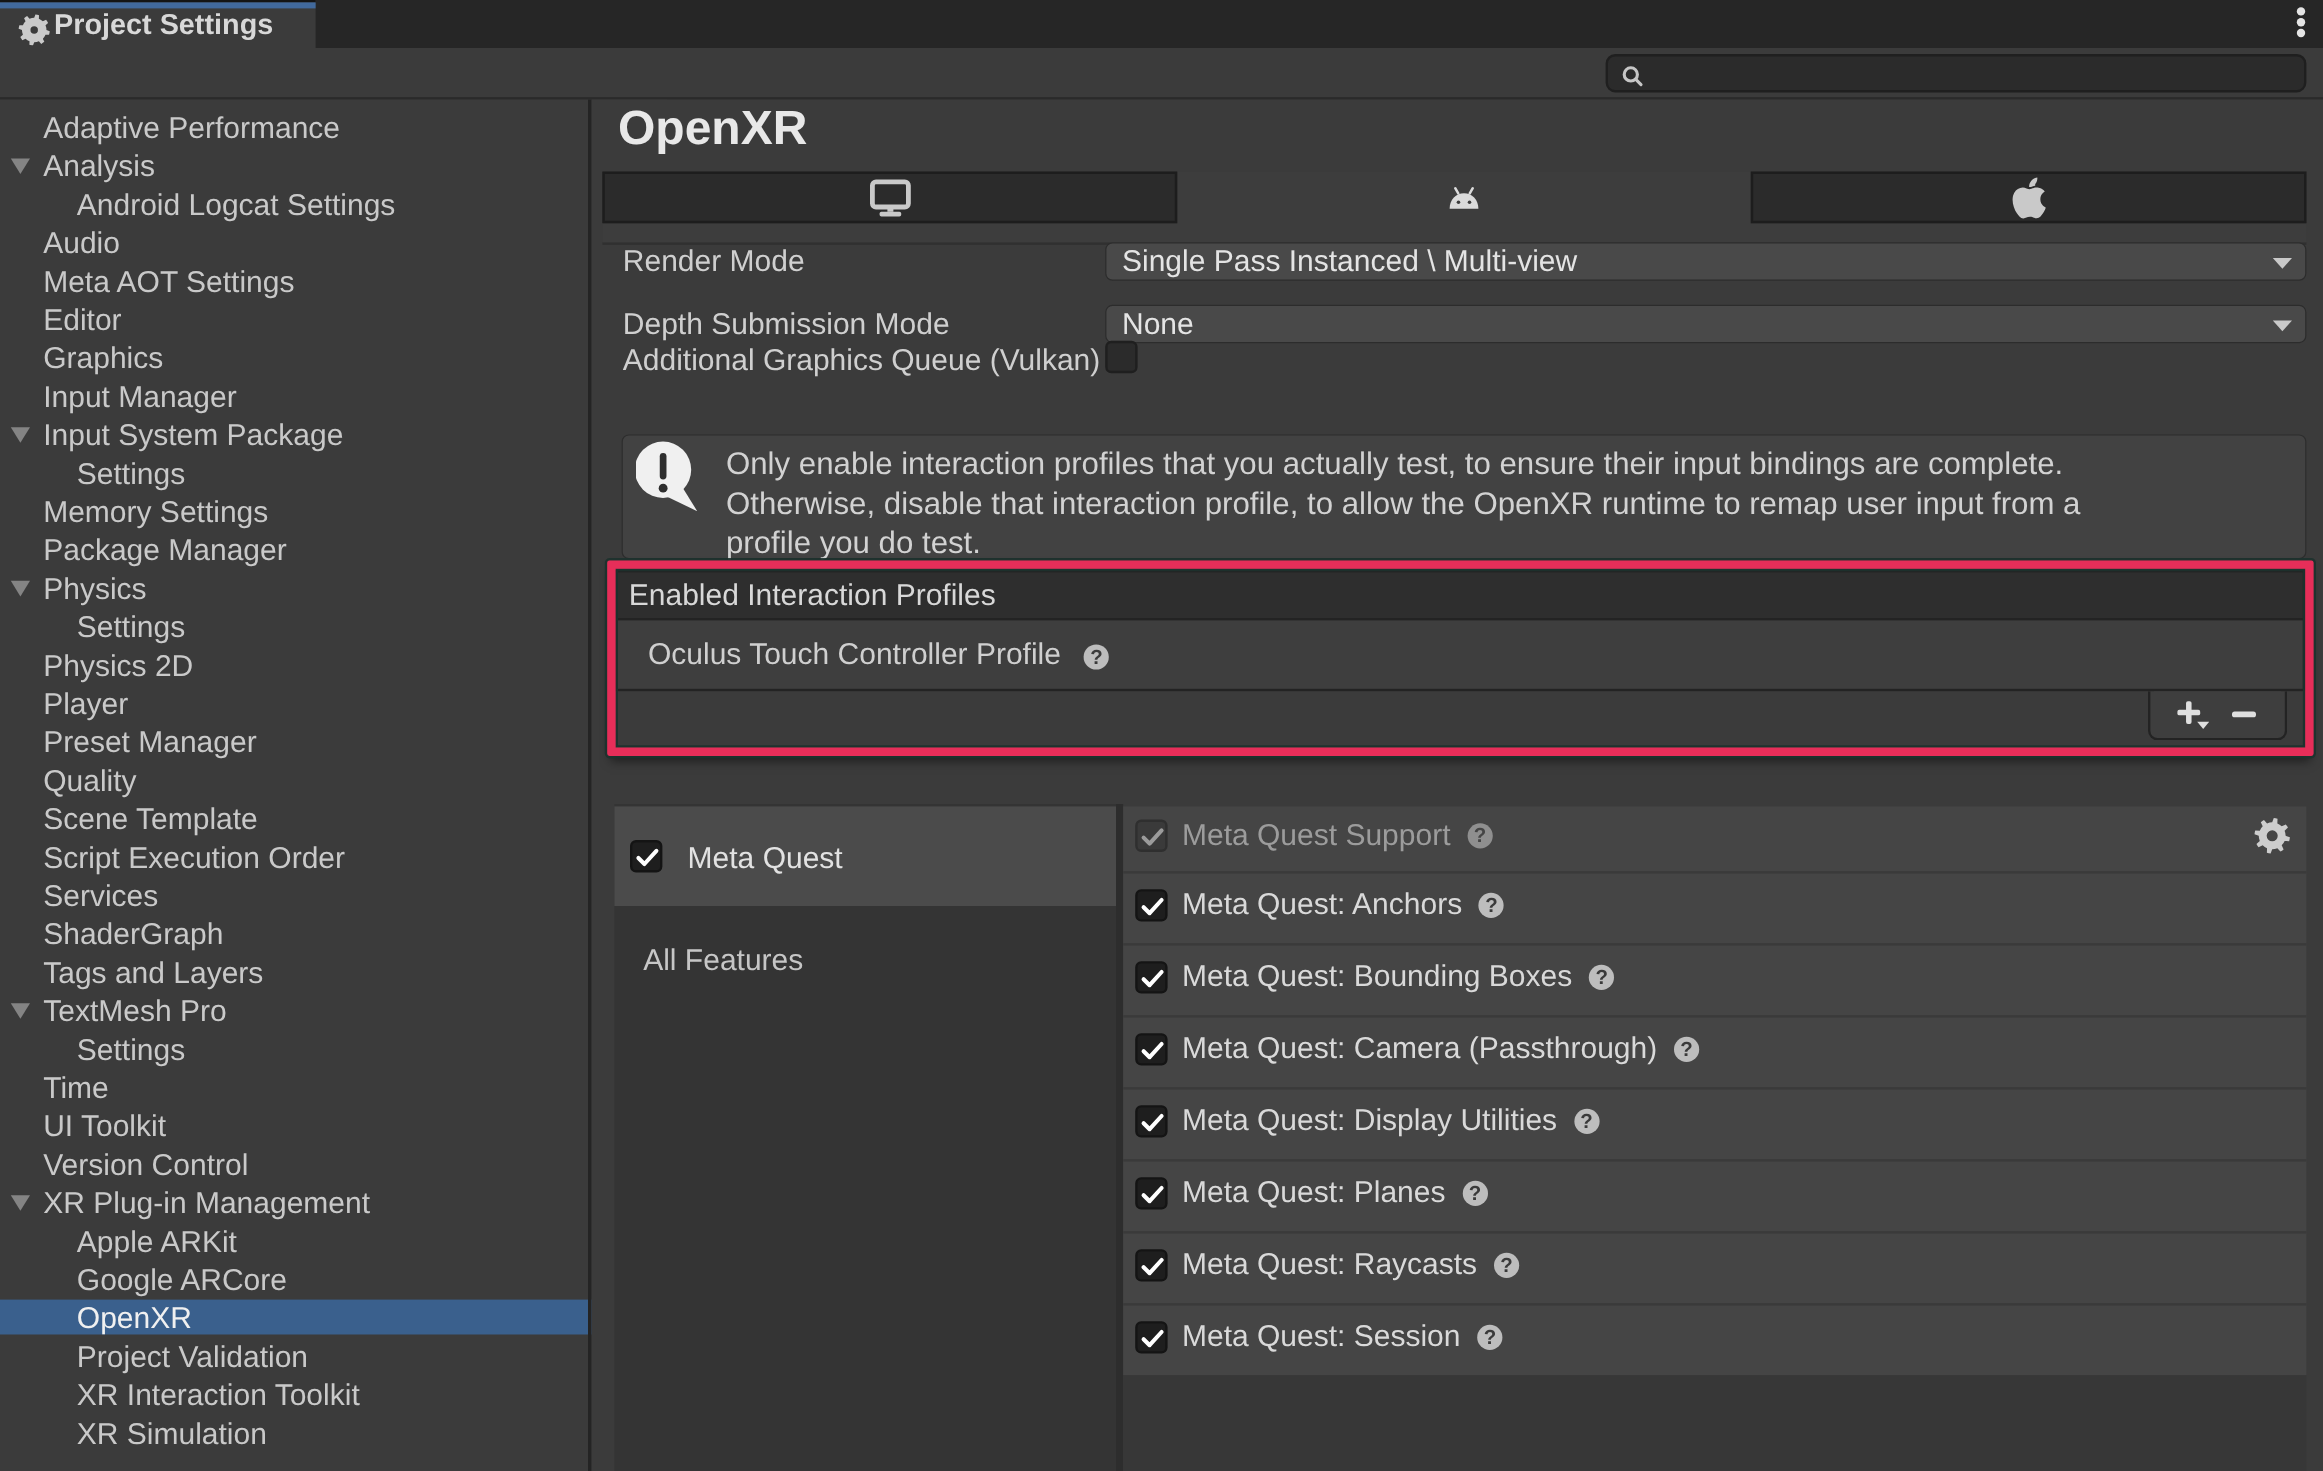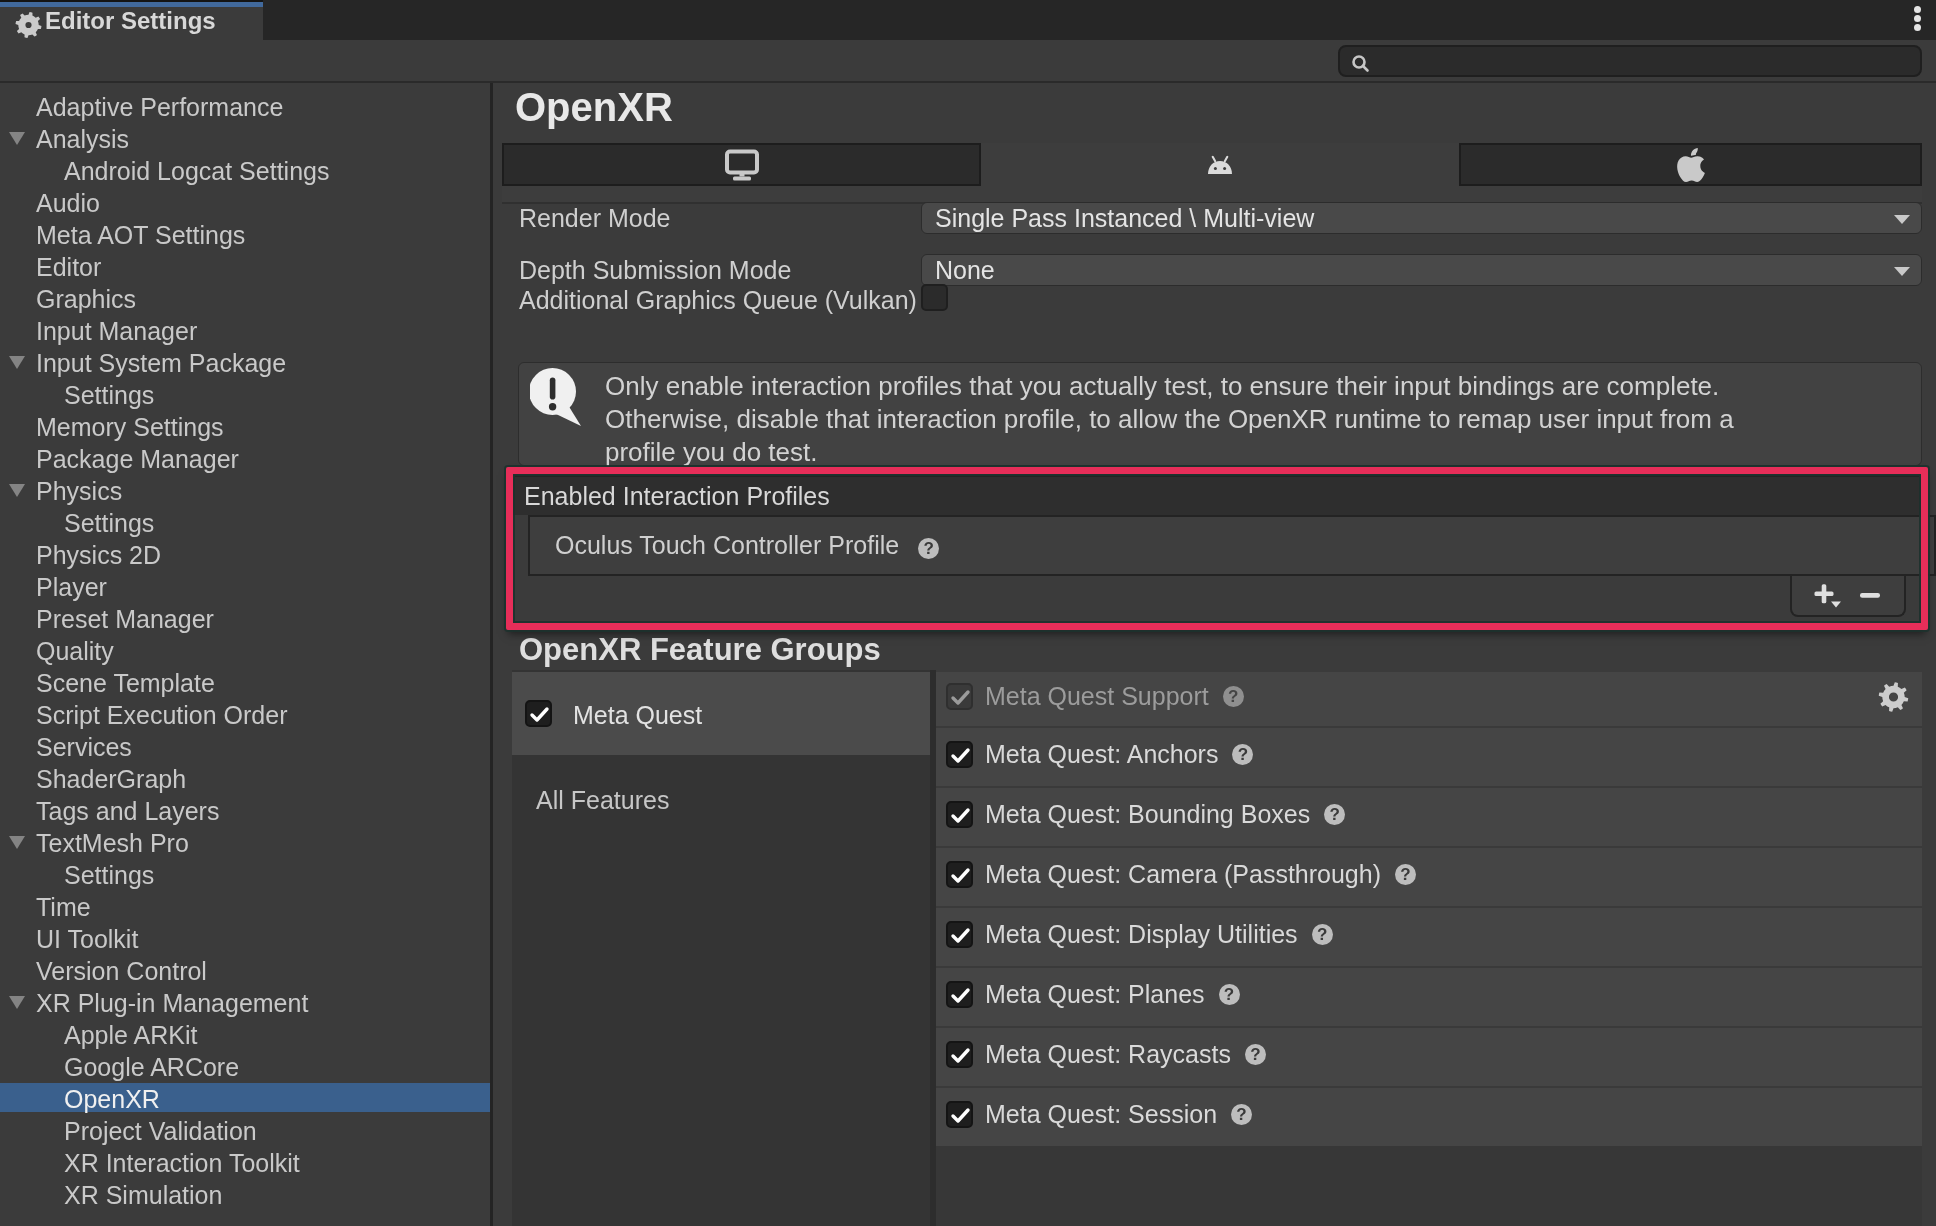--- a/index.html
+++ b/index.html
@@ -68,21 +68,21 @@
   .warnbox .wicon { position:absolute; left:11px; top:4px; }
   .warnbox .wtext { position:absolute; left:86px; top:7px; width:1175px; font-size:26px; line-height:33px; color:#D2D2D2; }
 
   
   .annot { position:absolute; left:13px; top:384px; width:1422px; height:163px; border:7px solid var(--annotation-red,#E62E59); border-radius:2px;
            box-shadow:0 0 0 2px rgba(29,50,46,0.9), inset 0 0 0 2px rgba(29,50,46,0.9), 0 6px 8px -2px rgba(0,0,0,0.5); pointer-events:none; z-index:5; }
 
   
   .rl-header { position:absolute; left:20px; top:392px; width:1408px; height:40px; background:#2E2E2E; border:2px solid #232323; border-bottom:none; }
   .rl-header .rl-title { position:absolute; left:9px; top:0; height:38px; line-height:38px; font-size:25px; color:#D8D8D8; white-space:nowrap; }
-  .rl-body { position:absolute; left:20px; top:432px; width:1408px; height:61px; background:#3E3E3E; border:2px solid #232323;margin-left:15px; }
+  .rl-body { position:absolute; left:20px; top:432px; width:1408px; height:61px; background:#3E3E3E; border:2px solid #232323; }
   .rl-item { position:absolute; left:25px; top:0; height:57px; line-height:57px; font-size:25px; color:#CFCFCF; white-space:nowrap; }
   .rl-footer { position:absolute; left:1297px; top:493px; width:116px; height:41px; background:#3E3E3E; border:2px solid #232323; border-top:none; border-radius:0 0 8px 8px; }
   .rl-footer .btn { position:absolute; top:0; height:39px; }
   .btn-add { left:13px; width:44px; }
   .btn-remove { left:60px; width:36px; }
 
   
   .fg-heading { position:absolute; left:26px; top:549px; font-size:31px; font-weight:700; color:#DEDEDE; white-space:nowrap; }
   .fg-left { position:absolute; left:19px; top:587px; width:418px; height:556px; background:#343434; }
   .fg-group { position:absolute; left:0; top:2px; width:418px; height:83px; background:#4B4B4B; }
@@ -108,21 +108,21 @@
 
 <div class="window">
 
   <div class="titlebar">
     <div class="doc-tab">
       <span class="gear">
         <svg width="27" height="27" viewBox="0 0 27 27">
             <path id="gearpath1" fill="#CACACA" d="M14.52,1.04A13,13 0 0 1 17.52,1.64L17.40,4.58A10.2,10.2 0 0 1 20.71,6.79L23.39,5.56A13,13 0 0 1 25.08,8.10L22.92,10.10A10.2,10.2 0 0 1 23.70,14.00L26.46,15.02A13,13 0 0 1 25.86,18.02L22.92,17.90A10.2,10.2 0 0 1 20.71,21.21L21.94,23.89A13,13 0 0 1 19.40,25.58L17.40,23.42A10.2,10.2 0 0 1 13.50,24.20L12.48,26.96A13,13 0 0 1 9.48,26.36L9.60,23.42A10.2,10.2 0 0 1 6.29,21.21L3.61,22.44A13,13 0 0 1 1.92,19.90L4.08,17.90A10.2,10.2 0 0 1 3.30,14.00L0.54,12.98A13,13 0 0 1 1.14,9.98L4.08,10.10A10.2,10.2 0 0 1 6.29,6.79L5.06,4.11A13,13 0 0 1 7.60,2.42L9.60,4.58A10.2,10.2 0 0 1 13.50,3.80ZM16.6,14A3.1,3.1 0 1 0 10.4,14A3.1,3.1 0 1 0 16.6,14Z" fill-rule="evenodd"></path>
           </svg>
       </span>
-      <span class="label">Editor Settings</span>
+      <span class="label">Project Settings</span>
     </div>
     <div class="kebab">
         <i></i>
         <i></i>
         <i></i>
       </div>
   </div>
 
   <div class="toolbar">
     <div class="searchbox">
@@ -392,21 +392,20 @@
         </span>
         <span class="btn btn-remove" aria-label="−">
           <svg width="36" height="39" viewBox="0 0 36 39">
             <rect x="8" y="17" width="20" height="4.8" rx="2.2" fill="#DFDFDF"></rect>
           </svg>
         </span>
       </div>
 
       <div class="annot"></div>
 
-      <div class="fg-heading">OpenXR Feature Groups</div>
 
       <div class="fg-left">
         <div class="fg-group">
           <div class="checkbox checked">
             <svg width="21" height="18" viewBox="0 0 21 18">
                 <polyline points="3,9 8,14 18,3" fill="none" stroke="#FFFFFF" stroke-width="3.4" stroke-linecap="round" stroke-linejoin="round"></polyline>
               </svg>
           </div>
           <span class="glabel">Meta Quest</span>
         </div>

